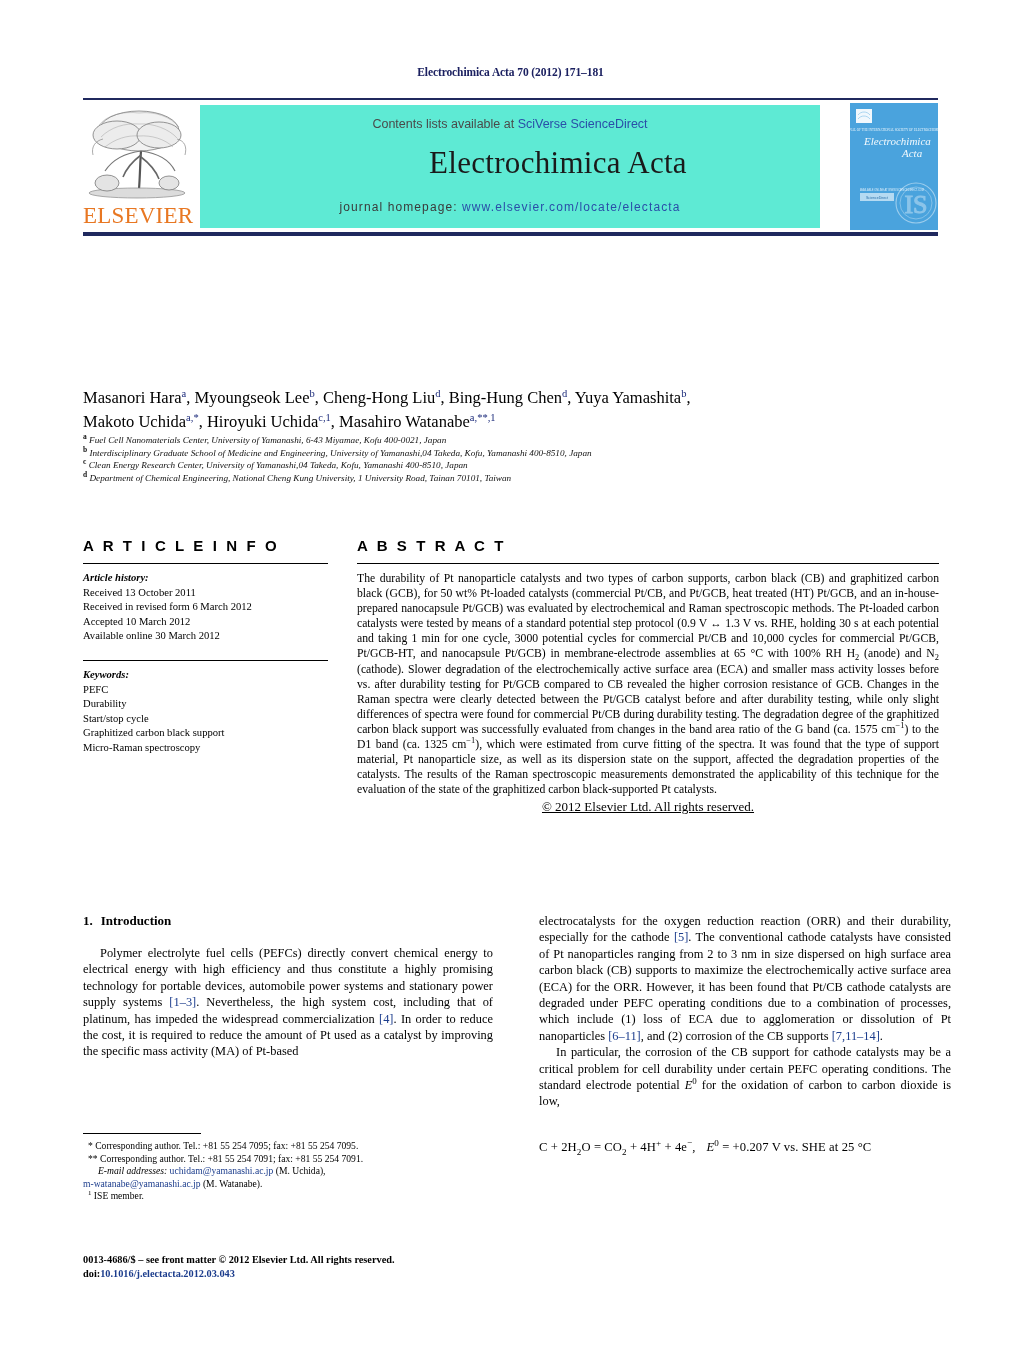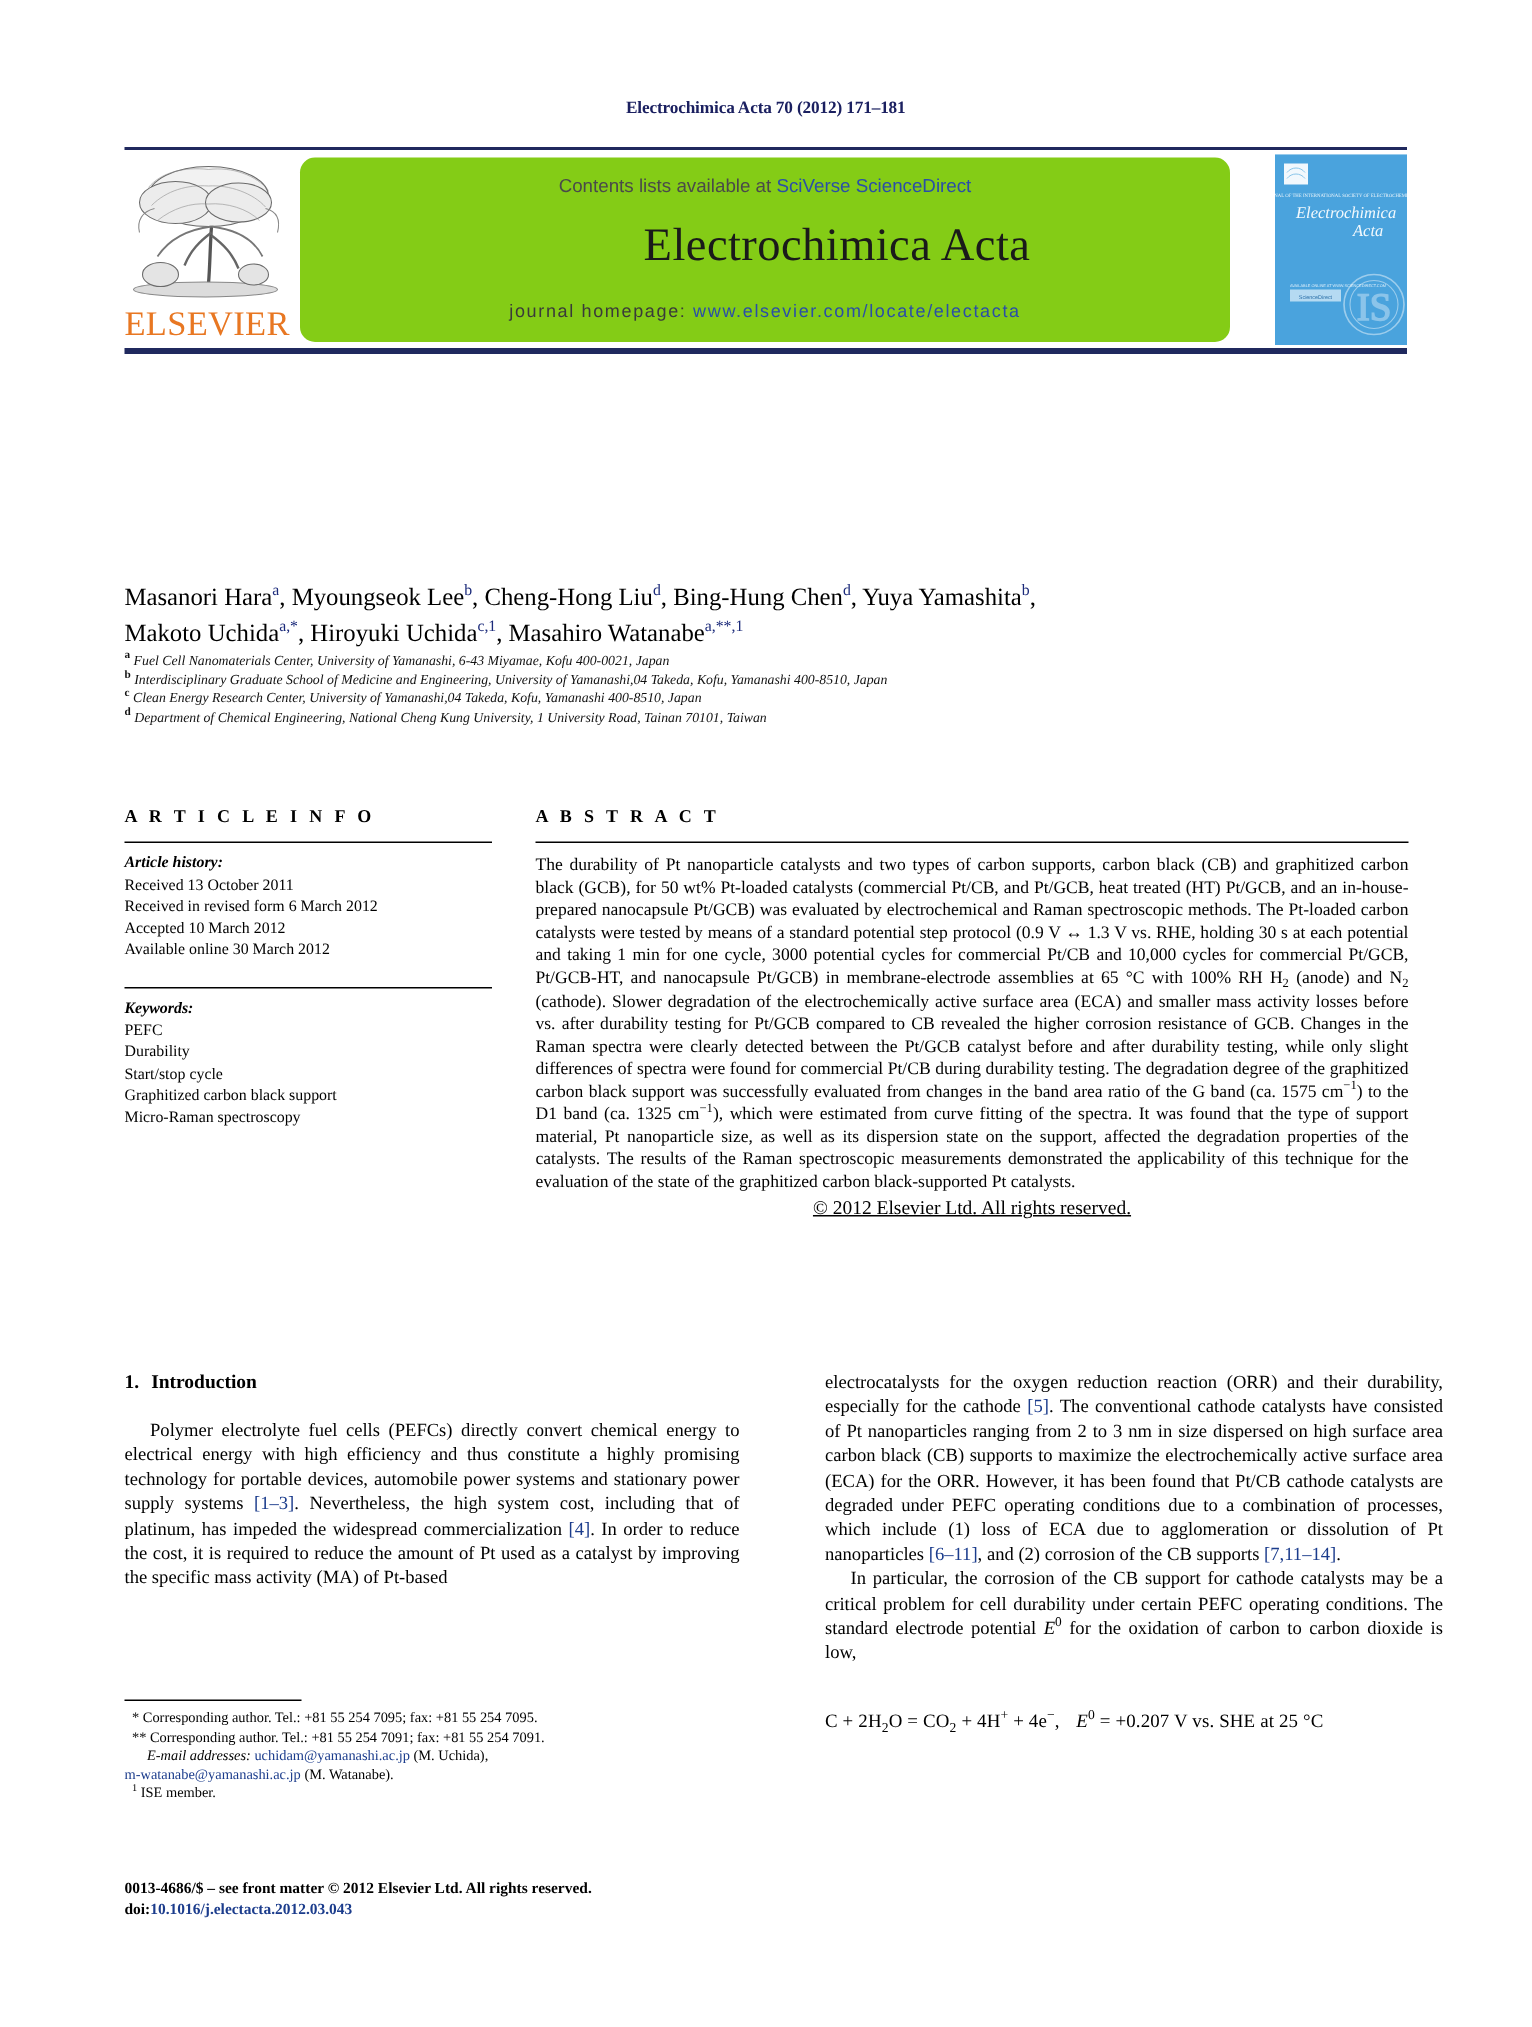--- a/index.html
+++ b/index.html
@@ -71,22 +71,21 @@
     font-family: "Liberation Serif", serif;
     font-size: 23px;
     letter-spacing: 0.2px;
     color: #E87722;
     font-weight: normal;
   }
   .center-band {
     position: absolute;
     left: 117px; top: 2px;
     width: 620px; height: 123px;
-    background: #84cc16;
-    border-radius: 10px;
+    background: #5eead4;
   }
   .contents-line {
     position: absolute;
     left: 0; top: 12px;
     width: 620px;
     text-align: center;
     font-family: "Liberation Sans", sans-serif;
     font-size: 12.5px;
     color: #4a4a4a;
   }
@@ -161,22 +160,22 @@
     position: absolute;
     left: 83px; top: 537px;
     width: 245px;
   }
   .abs-col {
     position: absolute;
     left: 357px; top: 537px;
     width: 582px;
   }
   .sechead {
-    font-family: Liberation Serif, serif;
-    font-size: 12px;
+    font-family: Liberation Sans, sans-serif;
+    font-size: 15px;
     font-weight: bold;
     letter-spacing: 2.6px;
     color: #000;
   }
   .thin-rule {
     height: 1px;
     background: #000;
     margin-top: 9px;
     margin-bottom: 7px;
   }
@@ -207,21 +206,21 @@
   }
 
   
   .col-left {
     position: absolute;
     left: 83px; top: 913px;
     width: 410px;
   }
   .col-right {
     position: absolute;
-    left: 550px; top: 913px;
+    left: 539px; top: 913px;
     width: 412px;
   }
   .h1 {
     font-size: 13px;
     font-weight: bold;
     margin: 0 0 16px 0;
   }
   .h1 .num { margin-right: 8px; }
   .body-p {
     font-size: 12.4px;

